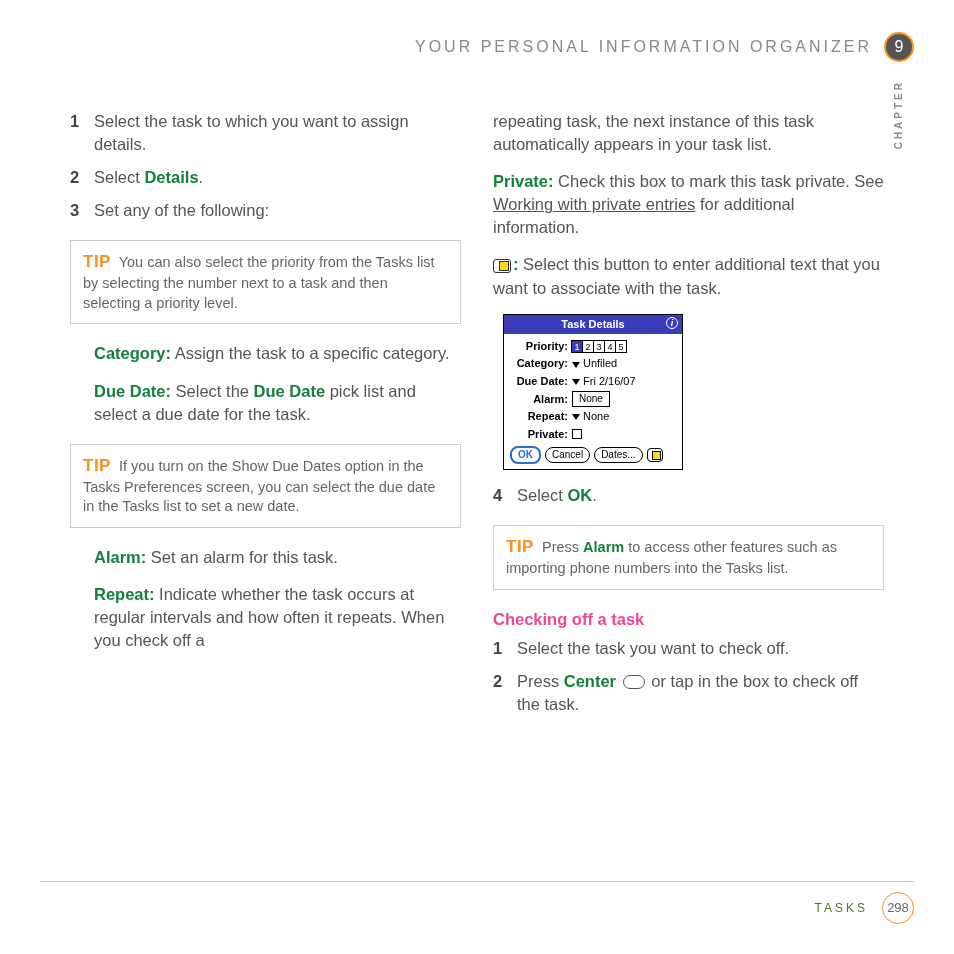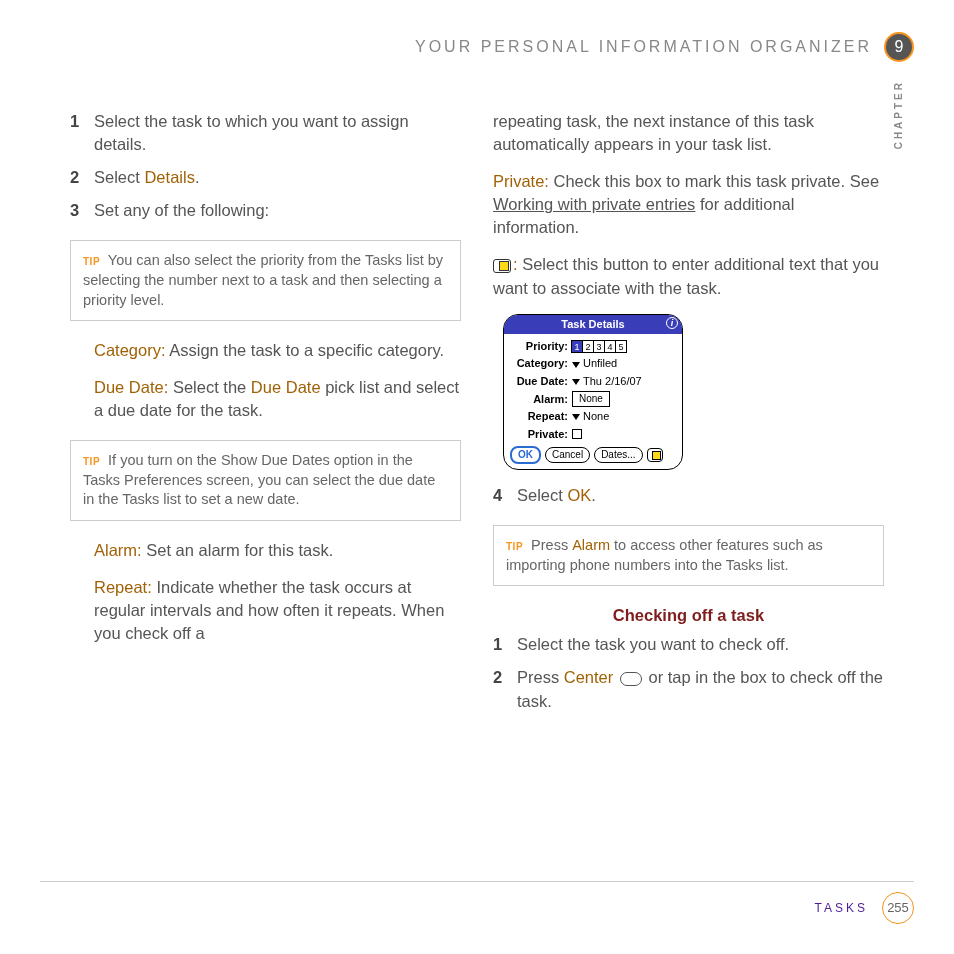--- a/index.html
+++ b/index.html
@@ -67,34 +67,34 @@
   }
   .step-num {
     width: 24px;
     flex-shrink: 0;
     font-weight: 700;
     color: #444;
   }
   .step-body {
     flex: 1;
   }
-  .bold { font-weight: 400; color: #a16207; }
+  .bold { font-weight: 700; color: #15803d; }
   .sub { margin-left: 24px; margin-bottom: 14px; }
   .tipbox {
     border: 1px solid #ccc;
     padding: 10px 12px;
     font-size: 14.5px;
     color: #666;
     margin: 18px 0;
     line-height: 1.35;
   }
   .tiplabel {
     color: #f7931e;
     font-weight: 700;
-    font-size: 10px;
+    font-size: 17px;
     text-transform: uppercase;
     letter-spacing: 0.5px;
     margin-right: 4px;
   }
   .underline { text-decoration: underline; }
   .note-icon {
     display: inline-block;
     width: 18px;
     height: 14px;
     border: 1.5px solid #333;
@@ -118,30 +118,29 @@
     display: inline-block;
     width: 22px;
     height: 14px;
     border: 1.5px solid #555;
     border-radius: 8px;
     vertical-align: middle;
     margin: 0 2px;
   }
   .section-head {
     font-weight: 700;
-    color: #7f1d1d;
+    color: #ec4899;
     margin: 14px 0 6px 0;
-    text-align: center;
   }
 
   
   .dialog {
     width: 180px;
     border: 1.5px solid #000;
-    border-radius: 15px;
+    border-radius: 0;
     font-family: Arial, sans-serif;
     font-size: 11px;
     margin: 14px 0 14px 10px;
     background: #fff;
     overflow: hidden;
   }
   .dialog-title {
     background: #3a3db8;
     color: #fff;
     text-align: center;
@@ -225,21 +224,21 @@
   .footer-rule {
     position: absolute;
     bottom: 72px;
     left: 40px;
     right: 40px;
     border-top: 1px solid #ccc;
   }
   .footer-label {
     letter-spacing: 3px;
     font-size: 12px;
-    color: #4c1d95;
+    color: #4d7c0f;
   }
   .page-badge {
     width: 32px; height: 32px;
     border: 1.5px solid #f7931e;
     border-radius: 50%;
     display:flex; align-items:center; justify-content:center;
     font-size: 13px; color:#666;
   }
 </style>
 </head>
@@ -325,21 +324,21 @@
             <span class="prio-box">4</span>
             <span class="prio-box">5</span>
           </span>
         </div>
         <div class="drow">
           <span class="dlabel">Category:</span>
           <span class="dvalue"><span class="tri"></span><span>Unfiled</span></span>
         </div>
         <div class="drow">
           <span class="dlabel">Due Date:</span>
-          <span class="dvalue"><span class="tri"></span><span>Thu 2/16/07</span></span>
+          <span class="dvalue"><span class="tri"></span><span>Fri 2/16/07</span></span>
         </div>
         <div class="drow">
           <span class="dlabel">Alarm:</span>
           <span class="alarm-box">None</span>
         </div>
         <div class="drow">
           <span class="dlabel">Repeat:</span>
           <span class="dvalue"><span class="tri"></span><span>None</span></span>
         </div>
         <div class="drow">
@@ -380,14 +379,14 @@
         <span class="center-icon"></span><span> or tap in the box to check off the task.</span>
       </div>
     </div>
 
   </div>
 </div>
 
 <div class="footer-rule"></div>
 <div class="footer">
   <span class="footer-label">TASKS</span>
-  <span class="page-badge">255</span>
+  <span class="page-badge">298</span>
 </div>
 
 </body></html>

